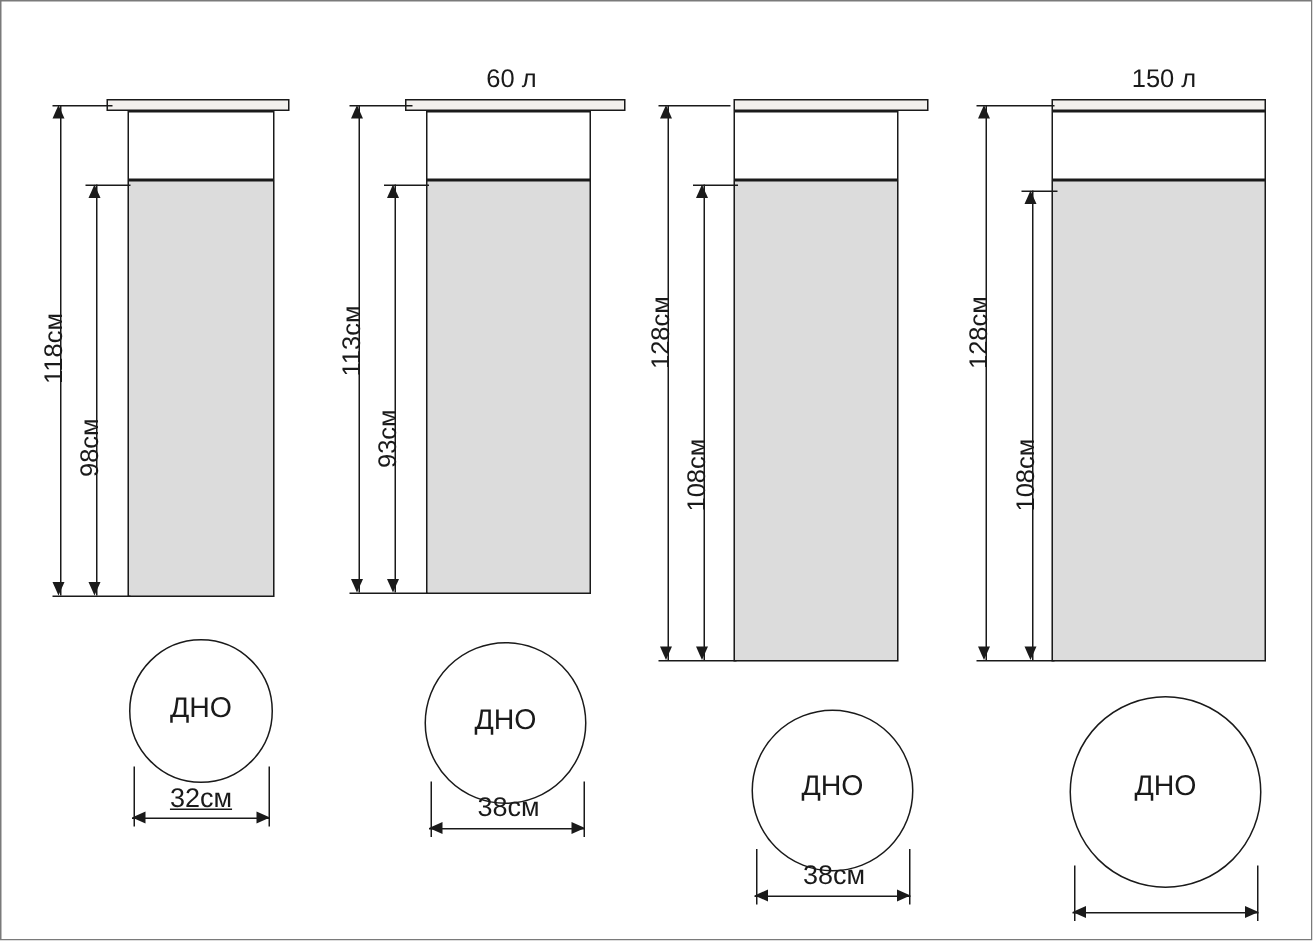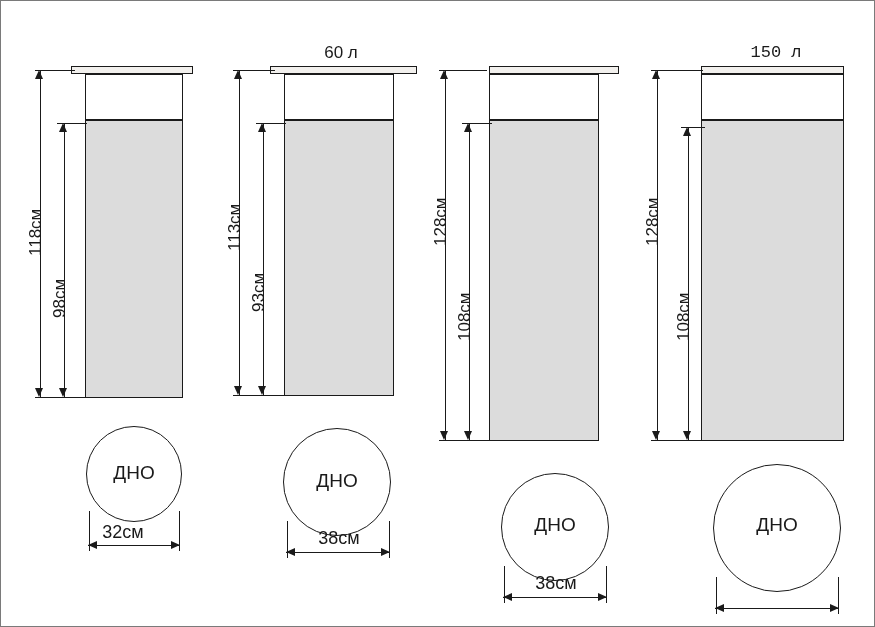--- a/index.html
+++ b/index.html
@@ -140,21 +140,21 @@
   <div class="arrow-down" style="left:58px; top:387px;"></div>
   <div class="vlabel" style="left:49px; top:317px;">98см</div>
 
   <div class="circle" style="left:85px; top:425px; width:96px; height:96px;"></div>
   <div class="circle-label" style="left:85px; top:461px; width:96px;">ДНО</div>
   <div class="hline" style="left:87px; top:544px; width:92px;"></div>
   <div class="arrow-left" style="left:87px; top:540px;"></div>
   <div class="arrow-right" style="left:170px; top:540px;"></div>
   <div class="vline" style="left:88px; top:510px; height:40px;"></div>
   <div class="vline" style="left:178px; top:510px; height:40px;"></div>
-  <div class="hlabel" style="left:72px; top:521px; width:100px;">32см</div>
+  <div class="hlabel" style="left:83px; top:521px; width:100px;text-decoration:underline;">32см</div>
 
   <div class="col-title" style="left:280px; top:42px;">60 л</div>
 
   <div class="lid" style="left:269px; top:65px;  width:147px; height:8px;"></div>
   <div class="neck" style="left:283px; top:73px;  width:110px; height:46px;"></div>
   <div class="body" style="left:283px; top:119px; width:110px; height:276px;"></div>
 
   <div class="tick" style="left:232px; top:69px;  width:42px;"></div>
   <div class="tick" style="left:232px; top:394px; width:52px;"></div>
   <div class="vline" style="left:238px; top:69px; height:325px;"></div>
@@ -197,21 +197,21 @@
 
   <div class="circle" style="left:500px; top:472px; width:108px; height:108px;"></div>
   <div class="circle-label" style="left:500px; top:513px; width:108px;">ДНО</div>
   <div class="hline" style="left:502px; top:596px; width:104px;"></div>
   <div class="arrow-left" style="left:502px; top:592px;"></div>
   <div class="arrow-right" style="left:597px; top:592px;"></div>
   <div class="vline" style="left:503px; top:565px; height:37px;"></div>
   <div class="vline" style="left:605px; top:565px; height:37px;"></div>
   <div class="hlabel" style="left:503px; top:572px; width:104px;">38см</div>
 
-  <div class="col-title" style="left:715px; top:42px;font-family:Liberation Mono, monospace;">150 л</div>
+  <div class="col-title" style="left:715px; top:42px;">150 л</div>
 
   <div class="lid" style="left:700px; top:65px;  width:143px; height:8px;"></div>
   <div class="neck" style="left:700px; top:73px;  width:143px; height:46px;"></div>
   <div class="body" style="left:700px; top:119px; width:143px; height:321px;"></div>
 
   <div class="tick" style="left:650px; top:69px;  width:52px;"></div>
   <div class="tick" style="left:650px; top:439px; width:52px;"></div>
   <div class="vline" style="left:656px; top:69px; height:370px;"></div>
   <div class="arrow-up" style="left:651px; top:69px;"></div>
   <div class="arrow-down" style="left:651px; top:430px;"></div>

